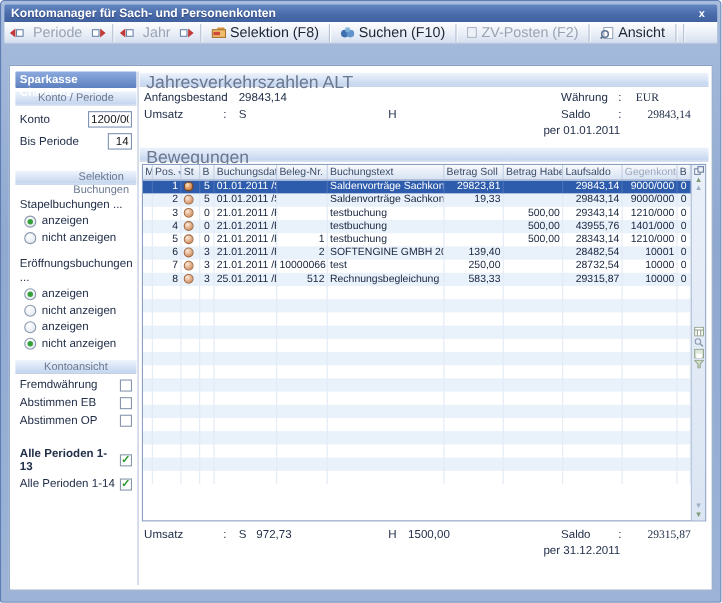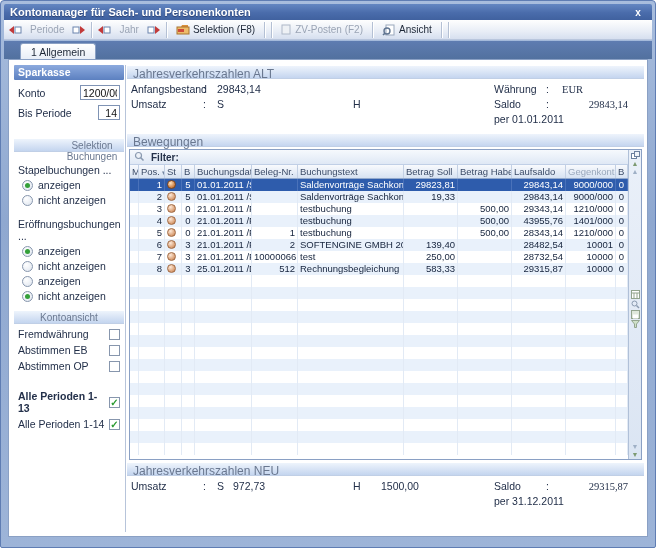--- a/index.html
+++ b/index.html
@@ -16,21 +16,21 @@
     text-shadow:0 1px 1px rgba(0,0,30,.4); white-space:nowrap; overflow:hidden; }
   .close-btn { color:#fff; font-size:10px; font-weight:bold; width:16px; text-align:center; cursor:default; }
 
   
   .toolbar { position:absolute; left:3px; right:3px; top:19px; height:20px;
     background:linear-gradient(180deg,#fefefe,#e8edf6 60%,#d6dfef);
     border-bottom:1px solid #b9c6dd; display:flex; align-items:center; padding:0 2px; }
   .tb-group { display:flex; align-items:center; height:18px; }
   .tb-sep { width:1px; height:16px; background:#b4c0d4; margin:0 3px; box-shadow:1px 0 0 #fff; }
   .tb-btn { display:flex; align-items:center; gap:3px; padding:1px 5px; height:18px;
-    font-size:10px; color:#1c2636; border:1px solid transparent; border-radius:2px; cursor:default; white-space:nowrap; }
+    font-size:13px; color:#1c2636; border:1px solid transparent; border-radius:2px; cursor:default; white-space:nowrap; }
   .tb-btn.disabled { color:#9aa4b5; }
   .tb-arrow { display:flex; align-items:center; padding:1px 2px; }
   .tb-btn svg { display:block; }
 
   
   .tabstrip { position:absolute; left:3px; right:3px; top:40px; height:18px;
     background:linear-gradient(180deg,#5e7cb1,#52719f); display:flex; align-items:flex-end; padding-left:16px; }
   .tab { height:16px; background:linear-gradient(180deg,#ffffff,#e9eef7); border:1px solid #8aa0c4; border-bottom:none;
     border-radius:3px 3px 0 0; font-size:10.5px; color:#1c2636; padding:2px 10px 0 10px; }
 
@@ -60,31 +60,31 @@
     border-radius:50%; background:#35a03a; }
   .check-row { display:flex; align-items:center; margin:4px 4px 0 4px; }
   .check-row .lbl { flex:1; }
   .checkbox { width:11px; height:11px; border:1px solid #8796ad; background:#fff; flex:none;
     font-size:10px; line-height:9px; text-align:center; color:#2a9a30; font-weight:bold; }
   .checkbox.on::after { content:"\2713"; }
 
   
   .main { position:absolute; left:118px; right:3px; top:5px; bottom:4px; display:flex; flex-direction:column; font-size:10.5px; color:#23304a; }
   .m-sec-head { height:14px; flex:none; background:linear-gradient(180deg,#eef4fc,#c4d5ef);
-    color:#6a7890; font-size:12px; padding:1px 0 0 6px; border-top:1px solid #fff; border-bottom:1px solid #c0cfe6; }
+    color:#6a7890; font-size:16px; padding:1px 0 0 6px; border-top:1px solid #fff; border-bottom:1px solid #c0cfe6; }
   .alt-body { flex:none; height:54px; padding:4px 2px 0 4px; }
   .info-row { display:flex; align-items:baseline; height:15px; }
   .i-lbl { width:72px; flex:none; }
   .i-colon { width:14px; flex:none; }
   .i-s { width:16px; flex:none; }
   .i-sval { width:120px; flex:none; }
   .i-h { width:18px; flex:none; }
-  .i-hval { width:110px; flex:none;margin-left:10px; }
+  .i-hval { width:110px; flex:none; }
   .i-right { margin-left:auto; display:flex; width:148px; flex:none; align-items:baseline; padding-right:14px; }
-  .i-right .r-lbl { width:52px; }
+  .i-right .r-lbl { width:52px;margin-left:16px; }
   .i-right .r-colon { width:16px; }
   .i-right .r-val { flex:1; text-align:right;font-family:Liberation Serif, serif; }
   .per-row { display:flex; height:15px; }
   .per-row .per { margin-left:auto; width:148px; padding-right:14px; }
 
   
   .gridwrap { flex:1; margin:2px 2px 2px 2px; border:1px solid #8aa0c4; display:flex; min-height:0; background:#fff; }
   .grid-main { flex:1; display:flex; flex-direction:column; min-width:0; }
   .filter-row { flex:none; height:15px; background:linear-gradient(180deg,#f6f9fd,#dfe8f5);
     border-bottom:1px solid #c0cfe6; display:flex; align-items:center; gap:6px; padding:0 4px; }
@@ -164,20 +164,30 @@
       <span>
           <svg width="14" height="11">
             <path d="M1,3 L5,3 L6,1 L12,1 L12,3" fill="#d98f3a"></path>
             <rect x="1" y="3" width="12" height="7" fill="#eebc6a" stroke="#a9752f"></rect>
             <rect x="2" y="5" width="6" height="3" fill="#cf4a3a"></rect>
           </svg>
         </span>
       <span>Selektion (F8)</span>
     </div>
     <span class="tb-sep"></span>
+    <div class="tb-btn">
+      <span>
+          <svg width="14" height="11">
+            <circle cx="4.5" cy="6.5" r="3.5" fill="#3f6fae"></circle>
+            <circle cx="9.5" cy="6.5" r="3.5" fill="#5f93c9"></circle>
+            <rect x="5" y="1" width="4" height="4" fill="#7fb3d9"></rect>
+          </svg>
+        </span>
+      <span>Suchen (F10)</span>
+    </div>
     <span class="tb-sep"></span>
     <div class="tb-btn disabled">
       <span>
           <svg width="11" height="11">
             <rect x="1" y="1" width="8" height="9" fill="#eef1f5" stroke="#aeb8c8"></rect>
           </svg>
         </span>
       <span>ZV-Posten (F2)</span>
     </div>
     <span class="tb-sep"></span>
@@ -190,29 +200,27 @@
           </svg>
         </span>
       <span>Ansicht</span>
     </div>
     <span class="tb-sep"></span>
 
     <span class="tb-sep"></span>
 
   </div>
 
-  <div class="tabstrip">
-    <div class="tab">1 Allgemein</div>
-  </div>
 
   <div class="content">
 
     <div class="sidebar">
       <div class="sb-head">Sparkasse Chemnitz</div>
 
+      <div class="sec-head">Konto / Periode</div>
       <div class="sb-row">
         <span class="lbl">Konto</span>
         <input class="field f-konto" value="1200/000" style="">
       </div>
       <div class="sb-row">
         <span class="lbl">Bis Periode</span>
         <input class="field f-per" value="14" style="">
       </div>
 
       <div class="sec-head" style="margin-top:18px;padding-left:46px;">Selektion Buchungen</div>
@@ -300,27 +308,20 @@
         </div>
         <div class="per-row">
           <span class="per">per 01.01.2011</span>
         </div>
       </div>
 
       <div class="m-sec-head">Bewegungen</div>
 
       <div class="gridwrap">
         <div class="grid-main">
-          <div class="filter-row">
-            <span><svg width="11" height="11">
-                  <circle cx="4.5" cy="4.5" r="3" fill="#eef2f8" stroke="#8a9ab0" stroke-width="1.2"></circle>
-                  <line x1="6.8" y1="6.8" x2="9.5" y2="9.5" stroke="#8a9ab0" stroke-width="1.6"></line>
-                </svg></span>
-            <span class="flt-lbl">Filter:</span>
-          </div>
           <div class="grid-header">
               <span class="hc c0">M</span>
               <span class="hc c1">Pos.<span class="sort"> ▾</span></span>
               <span class="hc c2">St</span>
               <span class="hc c3">B</span>
               <span class="hc c4">Buchungsdatum</span>
               <span class="hc c5">Beleg-Nr.</span>
               <span class="hc c6">Buchungstext</span>
               <span class="hc c7">Betrag Soll</span>
               <span class="hc c8">Betrag Haben</span>
@@ -687,21 +688,20 @@
               <svg width="9" height="8">
                 <polygon points="0.5,0.5 8.5,0.5 5.5,4 5.5,7.5 3.5,7.5 3.5,4" fill="#cfe0c8" stroke="#93a48e"></polygon>
               </svg>
             </span>
           <span class="gn-sp"></span>
           <span class="gn gray">▼</span>
           <span class="gn">▼</span>
         </div>
       </div>
 
-      <div class="m-sec-head">Jahresverkehrszahlen NEU</div>
       <div class="neu-body">
         <div class="info-row">
           <span class="i-lbl">Umsatz</span>
           <span class="i-colon">:</span>
           <span class="i-s">S</span>
           <span class="i-sval">972,73</span>
           <span class="i-h">H</span>
           <span class="i-hval">1500,00</span>
           <span class="i-right">
             <span class="r-lbl">Saldo</span>

